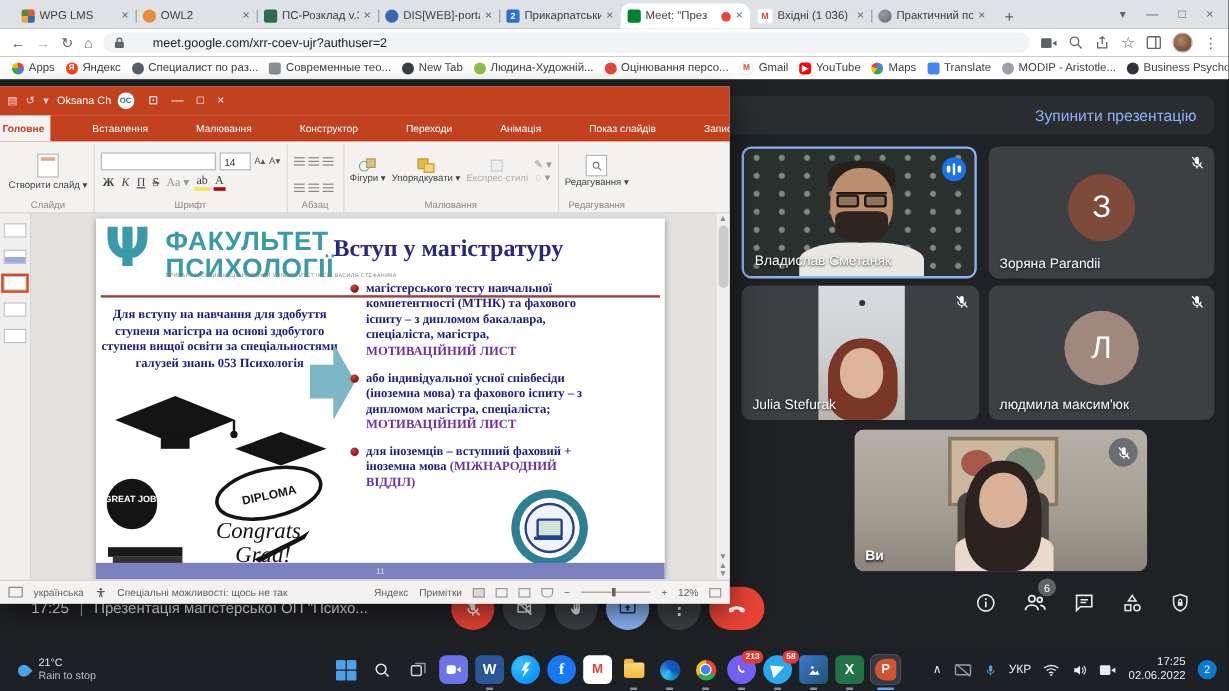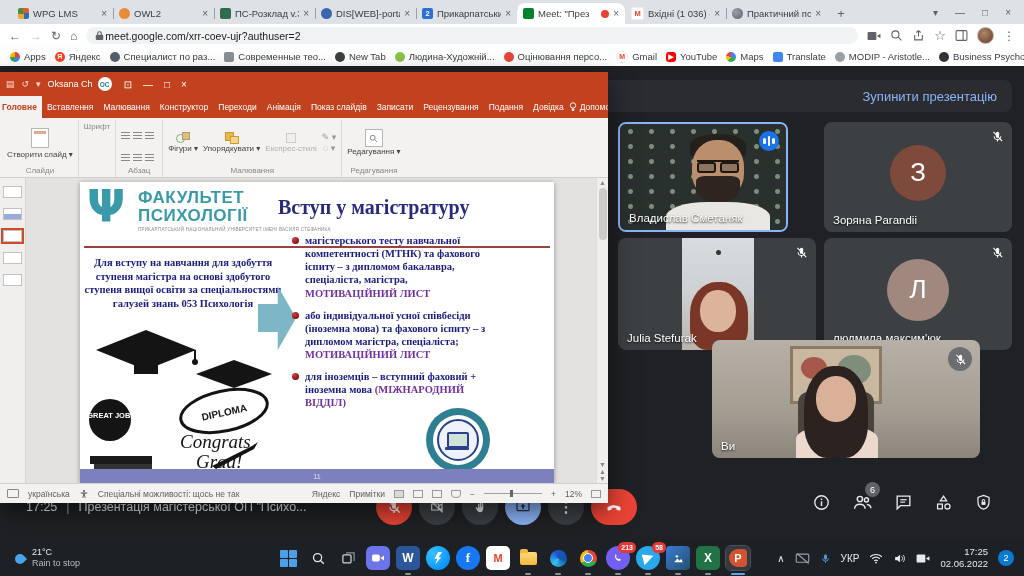--- a/index.html
+++ b/index.html
@@ -22,59 +22,59 @@
   .f-gmail{background:#fff;color:#ea4335;border:1px solid #eee;}
   .f-globe{background:radial-gradient(circle at 35% 35%,#9aa0a6,#5f6368);border-radius:50%;}
   .recdot{width:8px;height:8px;border-radius:50%;background:#ea4335;flex:none;}
   #newtab-btn{width:20px;height:20px;margin:0 4px 1px;display:flex;align-items:center;justify-content:center;color:#5f6368;font-size:13px;}
   #winctl{margin-left:auto;display:flex;align-items:center;gap:17px;padding:0 13px;height:24px;color:#5f6368;font-size:10px;}
 
   
   #toolbar{position:absolute;top:24px;left:0;right:0;height:23px;background:#fff;display:flex;align-items:center;gap:9px;padding:0 9px;box-sizing:border-box;}
   .navic{color:#5f6368;font-size:12px;line-height:1;}
   .navic.dis{color:#b8bcc1;}
-  #omni{flex:1;height:17px;background:#f1f3f4;border-radius:9px;display:flex;align-items:center;gap:1px;padding:0 9px;font-size:10.5px;color:#202124;min-width:0;}
+  #omni{flex:1;height:17px;background:#f1f3f4;border-radius:9px;display:flex;align-items:center;gap:23px;padding:0 9px;font-size:10.5px;color:#202124;min-width:0;}
   #omni .url{white-space:nowrap;overflow:hidden;}
   #tb-right{display:flex;align-items:center;gap:9px;}
   .tbsvg{display:block;}
   #avatar{width:15px;height:15px;border-radius:50%;background:radial-gradient(circle at 40% 35%,#b0886a,#5c3a28);border:1px solid #caa;}
 
   
   #bookmarks{position:absolute;top:47px;left:0;right:0;height:19px;background:#fff;display:flex;align-items:center;gap:9px;padding:0 10px;font-size:9.5px;color:#3c4043;box-sizing:border-box;overflow:hidden;}
   .bm{display:flex;gap:4px;align-items:center;white-space:nowrap;flex:none;}
   .bic{width:10px;height:10px;border-radius:50%;flex:none;display:flex;align-items:center;justify-content:center;color:#fff;font-size:7px;font-weight:bold;}
 
   
   #stopbanner{position:absolute;left:556px;top:80px;width:456px;height:32px;background:#2a2c30;border-radius:8px;display:flex;align-items:center;justify-content:flex-end;padding-right:15px;box-sizing:border-box;color:#8ab4f8;font-size:13px;z-index:2;}
 
   
   .tile{position:absolute;background:#3c4043;border-radius:8px;overflow:hidden;z-index:2;}
   .tname{position:absolute;left:9px;bottom:6px;color:#fff;font-size:11.5px;text-shadow:0 1px 2px rgba(0,0,0,.85);z-index:6;}
   .tmic{position:absolute;right:8px;top:7px;z-index:6;}
   .avc{position:absolute;left:50%;top:46%;transform:translate(-50%,-50%);border-radius:50%;display:flex;align-items:center;justify-content:center;color:#fff;font-size:26px;}
-  #tile1{left:618px;top:122px;width:170px;height:110px;border:2px solid #8ab4f8;box-sizing:border-box;}
+  #tile1{left:618px;top:122px;width:196px;height:110px;border:2px solid #8ab4f8;box-sizing:border-box;}
   #tile1 .vid{position:absolute;inset:0;background-color:#29302d;background-image:radial-gradient(circle,rgba(205,235,205,.5) 2px,transparent 3px);background-size:21px 15px;}
   .p1-head{position:absolute;left:72px;top:16px;width:52px;height:58px;background:#bb8e6e;border-radius:46% 46% 42% 42%;}
   .p1-hair{position:absolute;left:70px;top:10px;width:56px;height:22px;background:#26201c;border-radius:50% 50% 0 0;}
   .p1-beard{position:absolute;left:76px;top:52px;width:44px;height:26px;background:#2e2521;border-radius:20% 20% 48% 48%;}
   .p1-glasses{position:absolute;left:77px;top:36px;width:42px;height:11px;border-top:2px solid #1c1713;display:flex;gap:4px;}
   .p1-glasses i{flex:1;border:2px solid #1c1713;border-radius:3px;background:rgba(60,70,70,.35);}
   .p1-body{position:absolute;left:46px;top:78px;width:104px;height:36px;background:#e9e7e2;border-radius:40% 40% 0 0;}
   .eq{position:absolute;right:7px;top:7px;width:20px;height:20px;border-radius:50%;background:#1a73e8;display:flex;align-items:center;justify-content:center;gap:2px;z-index:6;}
   .eq i{width:2.5px;background:#fff;border-radius:2px;display:block;}
   #tile2{left:824px;top:122px;width:188px;height:110px;}
   #tile2 .avc{width:56px;height:56px;background:#7d4a3c;}
   #tile3{left:618px;top:238px;width:198px;height:112px;}
   #tile3 .strip{position:absolute;left:64px;top:0;width:72px;height:100%;background:linear-gradient(#d9dcde 0%,#cfd2d4 45%,#b9b4ae 100%);}
   .p3-hair{position:absolute;left:8px;top:44px;width:58px;height:68px;background:#7a3728;border-radius:46% 46% 30% 30%;}
   .p3-face{position:absolute;left:18px;top:52px;width:36px;height:42px;background:#dcb49c;border-radius:48%;}
   .p3-dot{position:absolute;left:34px;top:12px;width:5px;height:5px;border-radius:50%;background:#333;}
   #tile4{left:824px;top:238px;width:188px;height:112px;}
   #tile4 .avc{width:62px;height:62px;background:#a1887f;}
-  #tile5{left:712px;top:340px;width:268px;height:118px;}
+  #tile5{left:712px;top:358px;width:244px;height:118px;font-weight:bold;}
   #tile5 .vid{position:absolute;inset:0;background:linear-gradient(#b6b0a6 0%,#a49d92 60%,#8c857b 100%);}
   .p5-paint{position:absolute;left:78px;top:6px;width:92px;height:58px;background:#c9b7a0;border:3px solid #8a7a64;box-sizing:border-box;}
   .p5-paint i{position:absolute;border-radius:50%;}
   .p5-chair{position:absolute;left:86px;top:52px;width:76px;height:60px;background:#4a443f;border-radius:10px;}
   .p5-hair{position:absolute;left:92px;top:26px;width:64px;height:92px;background:#2c2320;border-radius:46% 46% 36% 36%;}
   .p5-face{position:absolute;left:104px;top:36px;width:40px;height:46px;background:#d9b098;border-radius:48%;}
   .p5-body{position:absolute;left:84px;top:86px;width:82px;height:32px;background:#ecd9cd;border-radius:40% 40% 0 0;}
   .miccirc{width:24px;height:24px;border-radius:50%;background:rgba(95,99,104,.85);display:flex;align-items:center;justify-content:center;}
 
   
@@ -91,21 +91,21 @@
   .pbadge{position:absolute;top:-10px;right:-7px;min-width:15px;height:15px;border-radius:8px;background:#5f6368;color:#fff;font-size:9px;display:flex;align-items:center;justify-content:center;}
 
   
   #ppt{position:absolute;left:0;top:72px;width:608px;height:431px;background:#e6e4e2;box-shadow:0 8px 24px rgba(0,0,0,.55);z-index:10;}
   #ppt-title{height:24px;background:#c2411f;display:flex;align-items:center;color:#fff;padding:0 6px;gap:7px;font-size:9.5px;}
   #qat{display:flex;gap:7px;align-items:center;font-size:9px;color:#ffd9cc;}
   #ppt-title .ttl{flex:1;text-align:center;white-space:nowrap;overflow:hidden;}
   #acct{display:flex;gap:5px;align-items:center;font-size:9px;}
   #acct .ring{width:14px;height:14px;border-radius:50%;background:#fff;display:flex;align-items:center;justify-content:center;font-size:6.5px;color:#1b7a8c;font-weight:bold;}
   #pwc{display:flex;gap:11px;align-items:center;font-size:10px;padding-left:5px;}
-  #ppt-tabs{height:22px;background:#c2411f;display:flex;align-items:center;color:#fff;font-size:8.5px;white-space:nowrap;overflow:hidden;}
+  #ppt-tabs{height:22px;background:#c2411f;display:flex;align-items:center;color:#fff;font-size:8.5px;white-space:nowrap;overflow:hidden;gap:30px;}
   .ptab{padding:0 5px;height:22px;display:flex;align-items:center;flex:none;}
   .ptab.sel{background:#f3f2f1;color:#c2411f;margin-left:-14px;padding-left:16px;font-weight:bold;}
   #ptabs-right{margin-left:auto;display:flex;align-items:center;gap:8px;padding-right:6px;}
   #ptabs-right .x{display:flex;align-items:center;gap:3px;}
   #ribbon{height:60px;background:#f3f2f1;border-bottom:1px solid #d2d0ce;display:flex;padding:2px 0 0 2px;box-sizing:border-box;}
   .rgroup{display:flex;flex-direction:column;justify-content:space-between;padding:1px 5px 0;border-right:1px solid #dcdad8;}
   .glabel{font-size:8px;color:#8a8886;text-align:center;padding:1px 0 2px;}
   .gbody{display:flex;gap:5px;align-items:center;flex:1;}
   .bigbtn{display:flex;flex-direction:column;align-items:center;gap:2px;font-size:8px;color:#444;text-align:center;}
   .bb-icon{width:16px;height:18px;background:#fff;border:1px solid #b8b6b4;position:relative;}
@@ -128,21 +128,21 @@
   #pscroll .spacer{flex:1;}
   #ppt-status{position:absolute;left:0;right:0;bottom:0;height:20px;background:#f3f2f1;border-top:1px solid #d2d0ce;display:flex;align-items:center;gap:9px;padding:0 7px;font-size:8.5px;color:#605e5c;white-space:nowrap;box-sizing:border-box;}
   .kbd{width:10px;height:7px;border:1px solid #888;border-radius:1px;}
   .vico{width:10px;height:8px;border:1px solid #999;box-sizing:border-box;}
   #zoomline{width:58px;height:1px;background:#a0a0a0;position:relative;}
   #zoomline i{position:absolute;left:26px;top:-3px;width:3px;height:7px;background:#666;}
 
   
   #slide{position:absolute;left:50%;transform:translateX(-50%);top:4px;width:474px;height:301px;background:#fff;box-shadow:0 1px 5px rgba(0,0,0,.35);overflow:hidden;}
   .psi{position:absolute;left:7px;top:2px;font-size:45px;font-weight:bold;color:#3b9aa9;font-family:"DejaVu Sans",sans-serif;line-height:1;}
-  .org{position:absolute;left:58px;top:7px;font-weight:bold;font-size:17px;letter-spacing:.5px;color:#3b9aa9;line-height:1.05;}
+  .org{position:absolute;left:58px;top:7px;font-weight:bold;font-size:22px;letter-spacing:.5px;color:#3b9aa9;line-height:1.05;}
   .orgsub{position:absolute;left:58px;top:45px;font-size:4.5px;color:#888;letter-spacing:.3px;}
   .stitle{position:absolute;left:198px;top:14px;font-family:"Liberation Serif",serif;font-weight:bold;font-size:20px;color:#29297e;}
   .shr{position:absolute;left:4px;right:4px;top:64px;height:2px;background:#9c4040;}
   .sintro{position:absolute;left:4px;top:74px;width:198px;font:bold 10.5px/1.3 "Liberation Serif",serif;color:#1b1b80;text-align:center;}
   .sarrow{position:absolute;left:178px;top:104px;width:38px;height:64px;background:#7db6c4;clip-path:polygon(0 28%,52% 28%,52% 0,100% 50%,52% 100%,52% 72%,0 72%);filter:drop-shadow(1px 1px 0 #4a8896);}
   #sart{position:absolute;left:4px;top:146px;}
   .sbullets{position:absolute;left:212px;top:52px;width:200px;}
   .sb{display:flex;gap:6px;margin-bottom:9px;}
   .sb .dot{width:7px;height:7px;border-radius:50%;background:radial-gradient(circle at 35% 30%,#d04040,#6b0000);flex:none;margin-top:3px;}
   .sbt{font:bold 10.5px/1.25 "Liberation Serif",serif;color:#1b1b80;}
@@ -532,20 +532,37 @@
       <div class="rgroup">
         <div class="gbody">
           <div class="bigbtn">
               <span class="bb-icon"></span>
               <span><span>Створити слайд</span> ▾</span>
             </div>
         </div>
         <div class="glabel">Слайди</div>
       </div>
       <div class="rgroup">
+        <div style="display:flex;flex-direction:column;gap:3px;flex:1;justify-content:center">
+          <div class="fontrow">
+              <span class="fbox" style="width:88px"></span>
+              <span class="fbox" style="width:18px">14</span>
+              <span style="font-size:8px">А▴</span>
+              <span style="font-size:8px">А▾</span>
+            </div>
+          <div class="fontrow">
+            <span class="fb" style="font-weight:bold">Ж</span>
+            <span class="fb" style="font-style:italic">К</span>
+            <span class="fb" style="text-decoration:underline">П</span>
+            <span class="fb" style="text-decoration:line-through">S</span>
+            <span class="fb" style="color:#999">Аа ▾</span>
+            <span class="fb" style="border-bottom:3px solid #ffe14d">ab</span>
+            <span class="fb" style="border-bottom:3px solid #c00000">А</span>
+          </div>
+        </div>
         <div class="glabel">Шрифт</div>
       </div>
       <div class="rgroup">
         <div style="display:flex;flex-direction:column;gap:4px;flex:1;justify-content:center;padding-top:4px">
           <div><span class="lns"></span><span class="lns"></span><span class="lns"></span></div>
           <div><span class="lns"></span><span class="lns"></span><span class="lns"></span></div>
         </div>
         <div class="glabel">Абзац</div>
       </div>
       <div class="rgroup">

